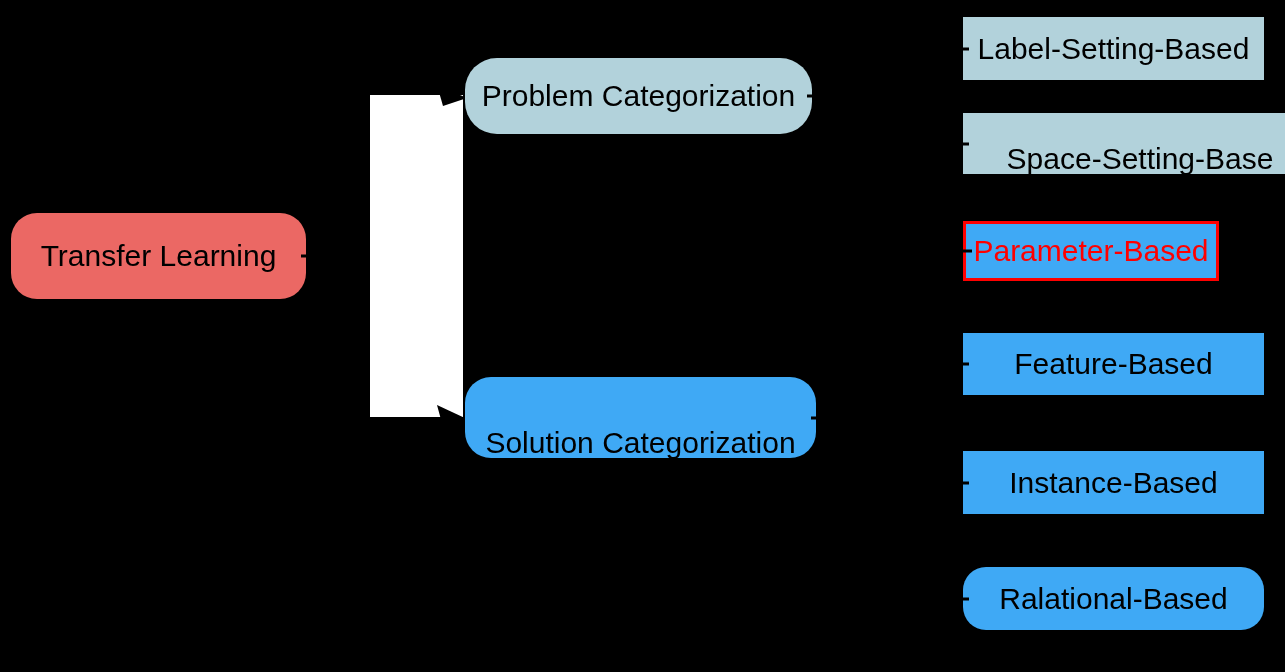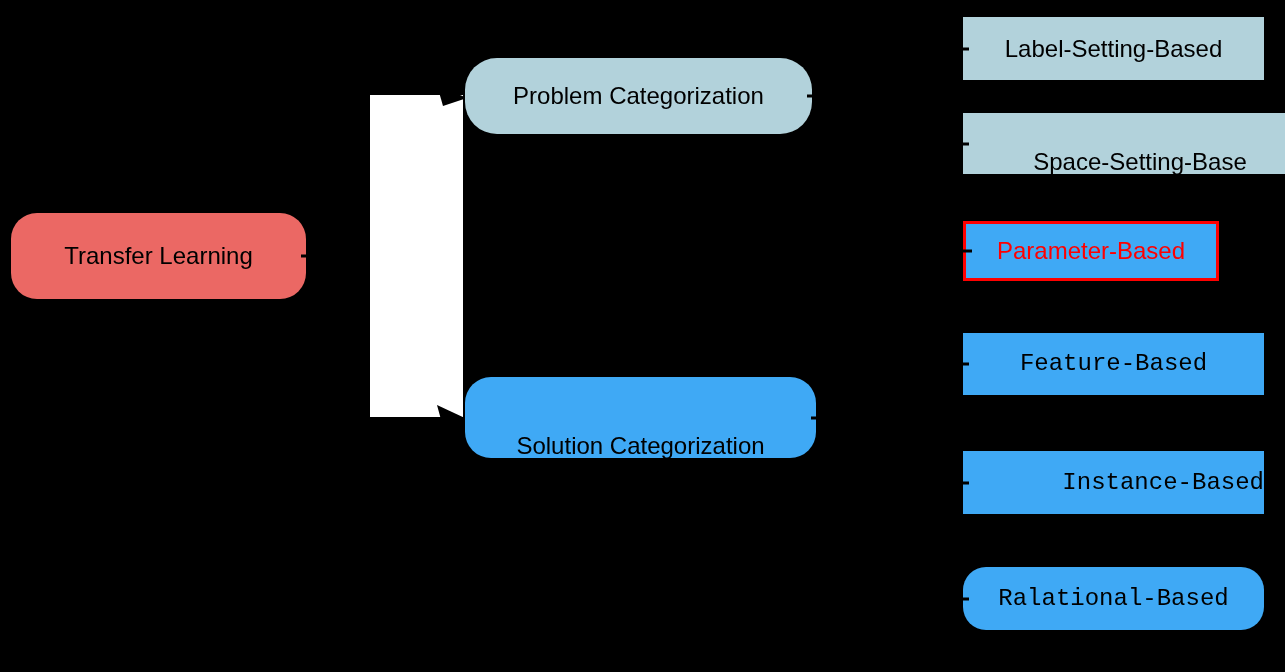--- a/index.html
+++ b/index.html
@@ -14,42 +14,42 @@
     background: var(--background, #000);
     overflow: hidden;
   }
   .node {
     position: absolute;
     box-sizing: border-box;
     display: flex;
     align-items: center;
     justify-content: center;
     color: var(--text, #000);
-    font-size: 24px;
+    font-size: 30px;
     line-height: 1;
     white-space: nowrap;
     text-align: center;
   }
   .root {
     background: var(--root-fill, #eb6864);
     border-radius: 26px;
   }
   .branch-light {
     background: var(--light-fill, #b2d2db);
     border-radius: 32px;
     justify-content: center;
   }
   .branch-blue {
     background: var(--blue-fill, #3fa9f5);
     border-radius: 26px;
     align-items: flex-end;
   }
   .leaf { border-radius: 0; }
   .leaf.light { background: var(--light-fill, #b2d2db); }
-  .leaf.blue  { background: var(--blue-fill, #3fa9f5); font-family: Liberation Mono, monospace; }
+  .leaf.blue  { background: var(--blue-fill, #3fa9f5); }
   .leaf.highlight {
     background: var(--blue-fill, #3fa9f5);
     border: 3px solid var(--highlight-border, #ff0000);
     color: var(--highlight-text, #ff0000);
   }
   .tick {
     position: absolute;
     width: 10px;
     height: 3px;
     background: var(--arrow-color, #000);
@@ -106,21 +106,21 @@
   <div class="node leaf highlight" style="left:963px; top:221px; width:256px; height:60px;">
     <span>Parameter-Based</span>
     <span class="tick left"></span>
   </div>
 
   <div class="node leaf blue" style="left:963px; top:333px; width:301px; height:62px;">
     <span>Feature-Based</span>
     <span class="tick left"></span>
   </div>
 
-  <div class="node leaf blue" style="left:963px; top:451px; width:301px; height:63px;justify-content:flex-end;">
+  <div class="node leaf blue" style="left:963px; top:451px; width:301px; height:63px;">
     <span>Instance-Based</span>
     <span class="tick left"></span>
   </div>
 
   <div class="node leaf blue" style="left:963px; top:567px; width:301px; height:63px;border-radius:23px;">
     <span>Ralational-Based</span>
     <span class="tick left"></span>
   </div>
 
 </div>

